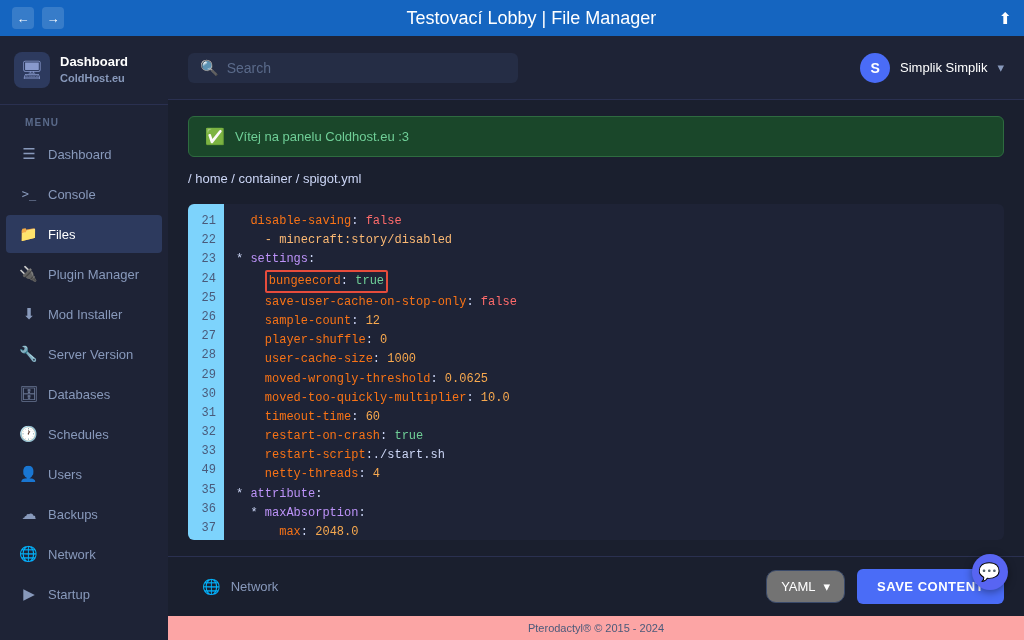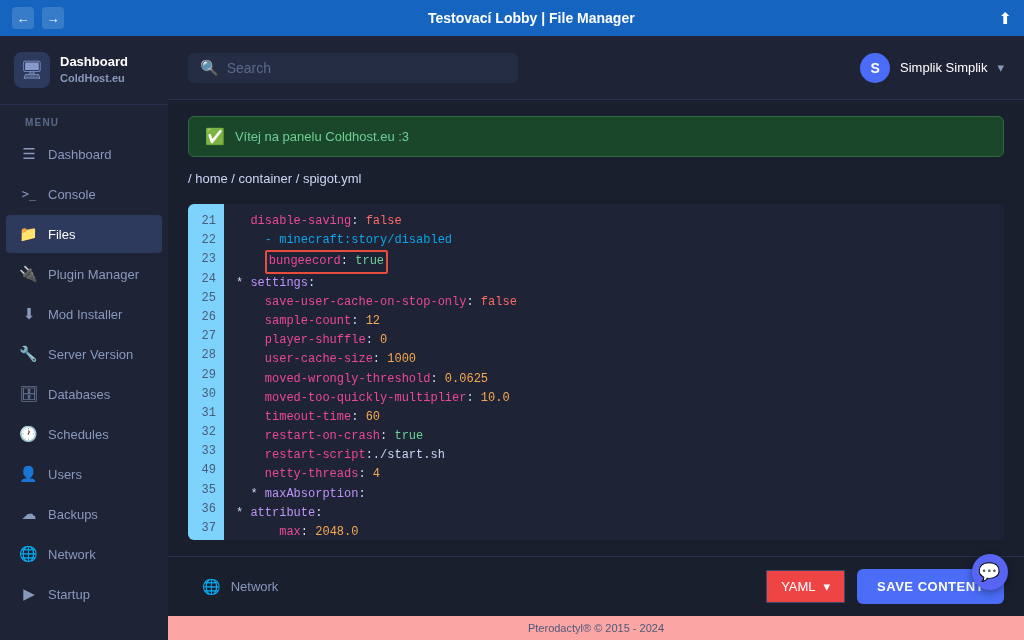--- a/index.html
+++ b/index.html
@@ -19,21 +19,21 @@
     .title-bar-nav button {
       background: rgba(255,255,255,0.15);
       border: none;
       color: white;
       width: 22px; height: 22px;
       border-radius: 4px;
       cursor: pointer;
       font-size: 13px;
       display: flex; align-items: center; justify-content: center;
     }
-    .title-bar-title { color: white; font-size: 14px; font-weight: 700; }
+    .title-bar-title { color: white; font-size: 18px; font-weight: 400; }
     .title-bar-actions { display: flex; align-items: center; }
     .title-bar-actions button {
       background: none; border: none; color: white; cursor: pointer; font-size: 16px;
     }
 
     
     .main-layout { display: flex; flex: 1; overflow: hidden; }
 
     
     .sidebar {
@@ -210,23 +210,23 @@
       overflow-y: auto;
       overflow-x: auto;
       color: #ccd6f6;
     }
     .code-line { white-space: pre; display: block; }
     
     
     .kw-false { color: #ff6b6b; }
     .kw-true { color: #6fcf97; }
     .kw-number { color: #f8a94f; }
-    .kw-key { color: #ec4899; }
+    .kw-key { color: #f97316; }
     .kw-section { color: #bd93f9; }
-    .kw-string { color: #0ea5e9; margin-top: 21px; }
+    .kw-string { color: #fdba74; margin-top: 21px; }
     
     
     .highlight-box {
       display: inline-block;
       border: 2px solid #e74c3c;
       border-radius: 2px;
       padding: 0 2px;
     }
 
     
@@ -251,25 +251,25 @@
       color: #8899bb;
       font-size: 13px;
       cursor: pointer;
       padding: 8px 14px;
       border-radius: 4px;
     }
     .network-icon { font-size: 15px; color: #5a6a8a; }
 
     .bottom-actions { display: flex; align-items: center; gap: 12px; }
     .yaml-select {
-      background: #ef4444;
+      background: #737373;
       border: 1px solid #3a4a6a;
       color: white;
       padding: 8px 14px;
-      border-radius: 1px;
+      border-radius: 10px;
       font-size: 13px;
       cursor: pointer;
       display: flex; align-items: center; gap: 8px;
     }
     .save-btn {
       background: #4a6cf7;
       color: white;
       border: none;
       padding: 10px 20px;
       border-radius: 6px;
@@ -423,34 +423,34 @@
               <span>33</span>
               <span>49</span>
               <span>35</span>
               <span>36</span>
               <span>37</span>
               <span>38</span>
             </div>
           <div class="code-content" id="code-content">
               <div class="code-line">  <span class="kw-key">disable-saving</span>: <span class="kw-false">false</span></div>
               <div class="code-line">    <span class="kw-string">- minecraft:story/disabled</span></div>
+              <div class="code-line">* <span class="kw-section">settings</span>:</div>
               <div class="code-line">    <span class="highlight-box"><span class="kw-key">bungeecord</span>: <span class="kw-true">true</span></span></div>
-              <div class="code-line">* <span class="kw-section">settings</span>:</div>
               <div class="code-line">    <span class="kw-key">save-user-cache-on-stop-only</span>: <span class="kw-false">false</span></div>
               <div class="code-line">    <span class="kw-key">sample-count</span>: <span class="kw-number">12</span></div>
               <div class="code-line">    <span class="kw-key">player-shuffle</span>: <span class="kw-number">0</span></div>
               <div class="code-line">    <span class="kw-key">user-cache-size</span>: <span class="kw-number">1000</span></div>
               <div class="code-line">    <span class="kw-key">moved-wrongly-threshold</span>: <span class="kw-number">0.0625</span></div>
               <div class="code-line">    <span class="kw-key">moved-too-quickly-multiplier</span>: <span class="kw-number">10.0</span></div>
               <div class="code-line">    <span class="kw-key">timeout-time</span>: <span class="kw-number">60</span></div>
               <div class="code-line">    <span class="kw-key">restart-on-crash</span>: <span class="kw-true">true</span></div>
               <div class="code-line">    <span class="kw-key">restart-script</span>:./start.sh</div>
               <div class="code-line">    <span class="kw-key">netty-threads</span>: <span class="kw-number">4</span></div>
+              <div class="code-line">* <span class="kw-section">attribute</span>:</div>
               <div class="code-line">  * <span class="kw-section">maxAbsorption</span>:</div>
-              <div class="code-line">* <span class="kw-section">attribute</span>:</div>
               <div class="code-line">      <span class="kw-key">max</span>: <span class="kw-number">2048.0</span></div>
             </div>
         </div>
       </div>
     </div>
 
     <div class="bottom-bar">
       <div class="network-item">
         <span class="network-icon">🌐</span>
         <span>Network</span>

